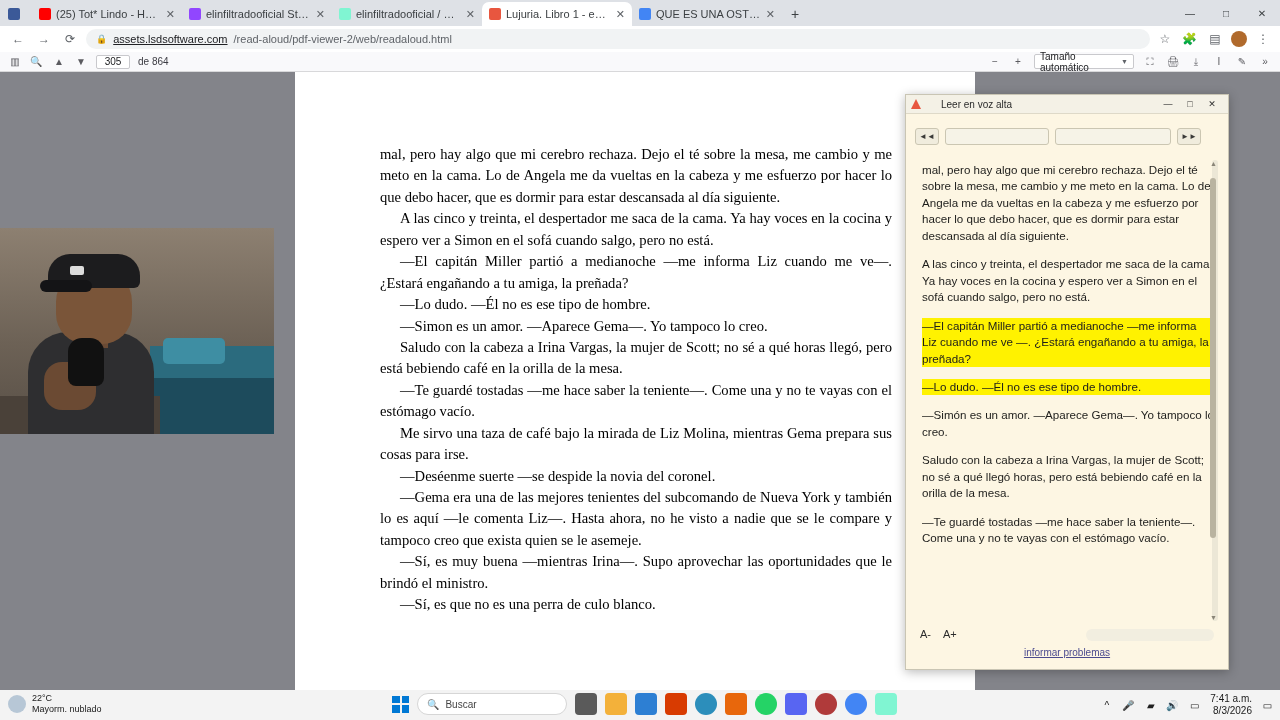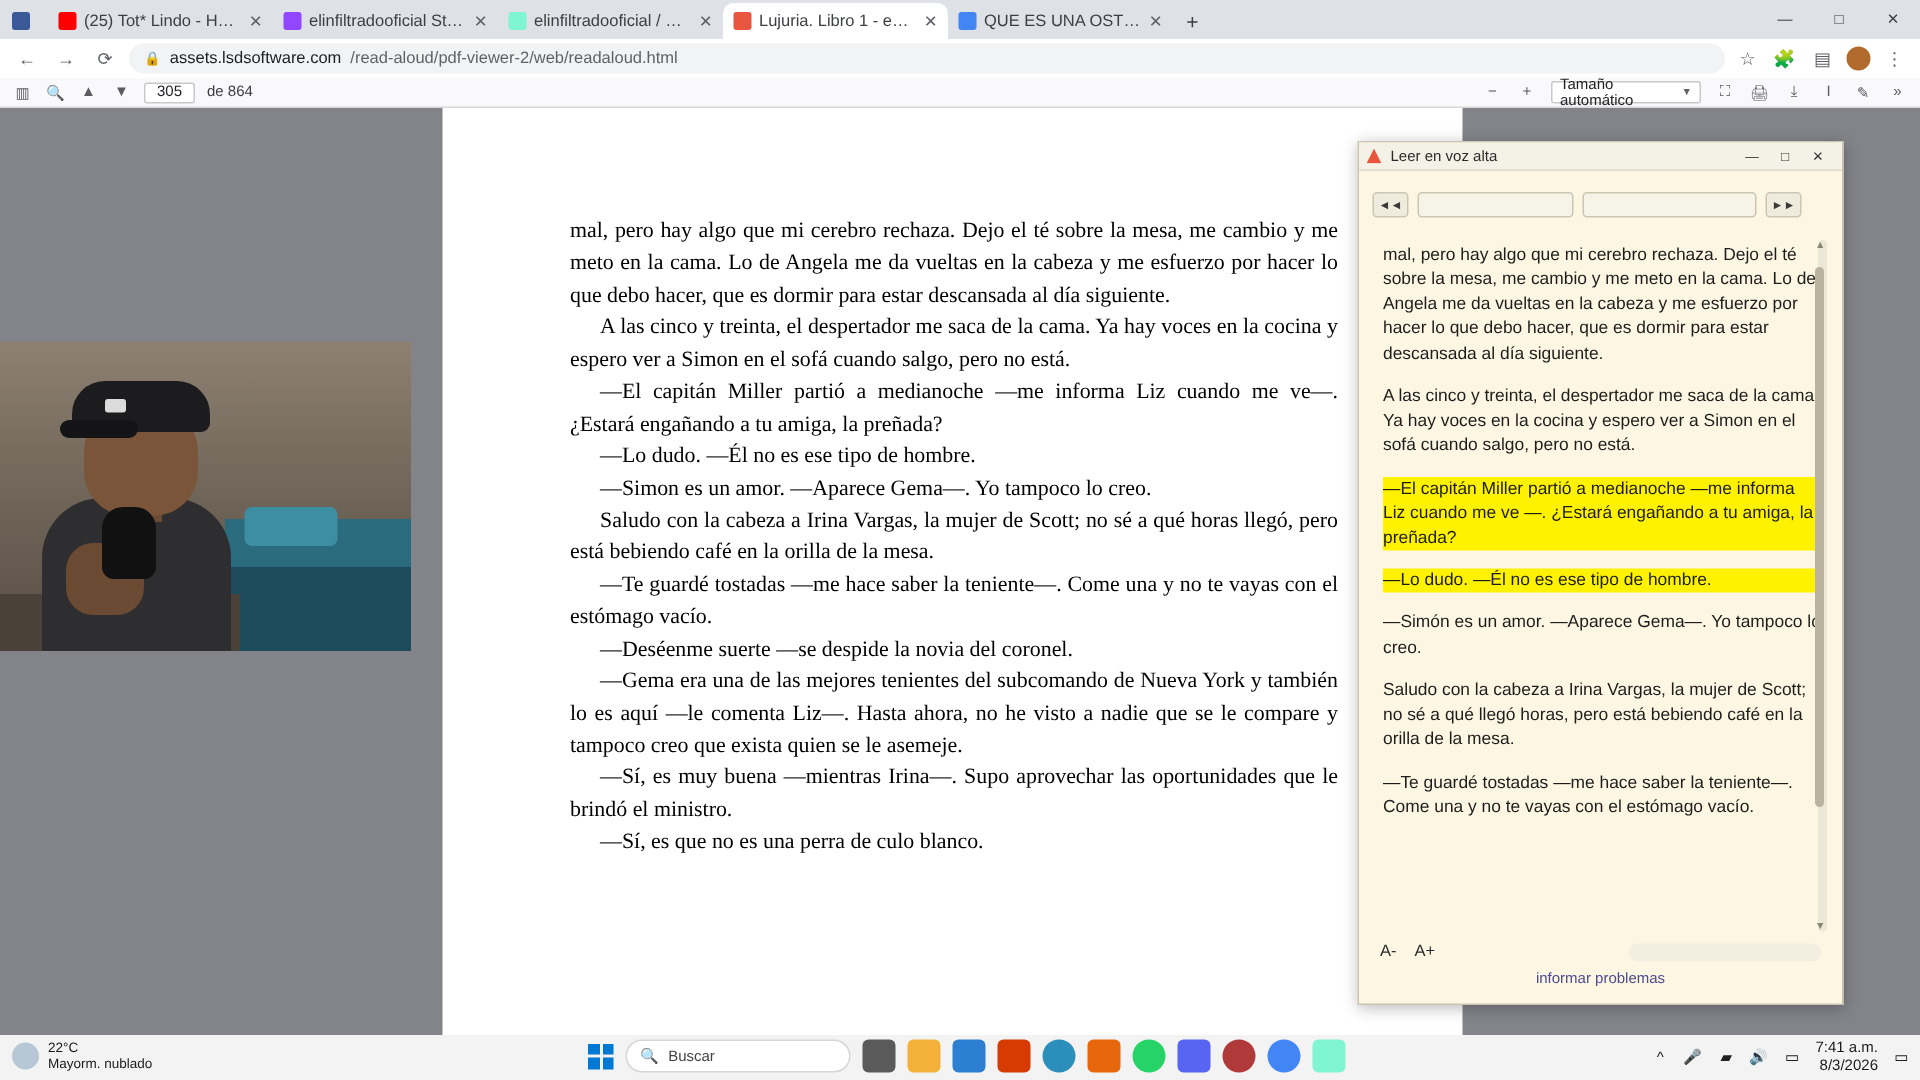--- a/index.html
+++ b/index.html
@@ -40,21 +40,21 @@
     position:absolute; left:0; top:26px; width:1280px; height:26px;
     background:#ffffff; display:flex; align-items:center; gap:6px; padding:0 8px;
   }
   .navbtn { width:20px; height:20px; display:flex; align-items:center; justify-content:center;
             color:#5f6368; font-size:12px; }
   .omnibox {
     flex:1 1 auto; height:20px; background:#f1f3f4; border-radius:10px;
     display:flex; align-items:center; gap:6px; padding:0 10px; font-size:11px; color:#202124;
   }
   .omnibox .lock { font-size:9px; color:#5f6368; }
-  .omnibox .url-host { color:#202124; }
+  .omnibox .url-host { color:#202124;text-decoration:underline; }
   .omnibox .url-path { color:#5f6368; }
   .tb-right { display:flex; align-items:center; gap:7px; }
   .tb-icon { width:18px; height:18px; display:flex; align-items:center; justify-content:center;
              color:#5f6368; font-size:12px; }
   .avatar-sm { width:16px; height:16px; border-radius:50%; background:#b06a2c; }
 
   
   .pdf-toolbar {
     position:absolute; left:0; top:52px; width:1280px; height:20px;
     background:#f9f9fb; border-bottom:1px solid #d8d8da;
@@ -100,21 +100,21 @@
   .cam-hand { position:absolute; left:44px; top:134px; width:52px; height:48px; background:#6b4a33; border-radius:18px; }
 
   
   .ra-panel {
     position:absolute; left:905px; top:94px; width:324px; height:576px;
     background:#fdf6e3; border:1px solid #c9c5b4; box-shadow:0 2px 10px rgba(0,0,0,.28);
     display:flex; flex-direction:column;
   }
   .ra-title {
     height:19px; background:#f4f1e6; border-bottom:1px solid #ded9c8;
-    display:flex; align-items:center; gap:6px; padding:0 5px; font-size:10px; color:#2b2b2b;
+    display:flex; align-items:center; gap:20px; padding:0 5px; font-size:10px; color:#2b2b2b;
   }
   .ra-logo { width:10px; height:10px; background:#e8563f; clip-path:polygon(50% 0,100% 100%,0 100%); }
   .ra-wctrls { margin-left:auto; display:flex; align-items:center; gap:0; }
   .ra-wbtn { width:22px; height:18px; display:flex; align-items:center; justify-content:center;
              font-size:9px; color:#333; }
 
   .ra-controls { height:44px; display:flex; align-items:center; gap:6px; padding:0 9px; }
   .ra-btn-sm {
     width:24px; height:17px; background:#f0ecdd; border:1px solid #cbc6b2; border-radius:3px;
     font-size:8px; color:#3a3a38; display:flex; align-items:center; justify-content:center;
@@ -136,21 +136,21 @@
     position:absolute; right:2px; top:2px; width:6px; bottom:2px; background:#ece7d6; border-radius:3px;
   }
   .ra-thumb { position:absolute; right:2px; top:18px; width:6px; height:360px; background:#b9b3a0; border-radius:3px; }
   .ra-arrow { position:absolute; right:2px; width:6px; height:7px; color:#8a8577; font-size:7px; text-align:center; line-height:7px; }
 
   .ra-footer { height:46px; position:relative; }
   .ra-fsize { position:absolute; left:14px; top:5px; display:flex; gap:12px; font-size:11px; color:#2b2b2b; }
   .ra-seek { position:absolute; right:14px; top:6px; width:128px; height:12px; background:#f2eee0; border-radius:6px; }
   .ra-report {
     position:absolute; left:0; right:0; top:24px; text-align:center;
-    font-size:10px; color:#4b4b8f; 
+    font-size:10px; color:#4b4b8f; text-decoration:underline;
   }
 
   
   .taskbar { position:absolute; left:0; top:690px; width:1280px; height:30px; background:#f3f3f3; }
   .tb-weather { position:absolute; left:8px; top:3px; display:flex; align-items:center; gap:6px; }
   .tb-wicon { width:18px; height:18px; background:#b7c7d6; border-radius:50%; }
   .tb-wtext { font-size:9px; color:#1a1a1a; line-height:1.22; }
   .tb-center { position:absolute; left:392px; top:3px; display:flex; align-items:center; gap:8px; }
   .win-logo { width:17px; height:17px; display:grid; grid-template-columns:1fr 1fr; grid-gap:2px; }
   .win-logo i { background:#0078d4; display:block; }
@@ -251,20 +251,21 @@
   <div class="pdf-area">
     <div class="page">
       <div class="page-text">
         <p>mal, pero hay algo que mi cerebro rechaza. Dejo el té sobre la mesa, me cambio y me meto en la cama. Lo de Angela me da vueltas en la cabeza y me esfuerzo por hacer lo que debo hacer, que es dormir para estar descansada al día siguiente.</p>
         <p class="ind">A las cinco y treinta, el despertador me saca de la cama. Ya hay voces en la cocina y espero ver a Simon en el sofá cuando salgo, pero no está.</p>
         <p class="ind">—El capitán Miller partió a medianoche —me informa Liz cuando me ve—. ¿Estará engañando a tu amiga, la preñada?</p>
         <p class="ind">—Lo dudo. —Él no es ese tipo de hombre.</p>
         <p class="ind">—Simon es un amor. —Aparece Gema—. Yo tampoco lo creo.</p>
         <p class="ind">Saludo con la cabeza a Irina Vargas, la mujer de Scott; no sé a qué horas llegó, pero está bebiendo café en la orilla de la mesa.</p>
         <p class="ind">—Te guardé tostadas —me hace saber la teniente—. Come una y no te vayas con el estómago vacío.</p>
+        <p class="ind">Me sirvo una taza de café bajo la mirada de Liz Molina, mientras Gema prepara sus cosas para irse.</p>
         <p class="ind">—Deséenme suerte —se despide la novia del coronel.</p>
         <p class="ind">—Gema era una de las mejores tenientes del subcomando de Nueva York y también lo es aquí —le comenta Liz—. Hasta ahora, no he visto a nadie que se le compare y tampoco creo que exista quien se le asemeje.</p>
         <p class="ind">—Sí, es muy buena —mientras Irina—. Supo aprovechar las oportunidades que le brindó el ministro.</p>
         <p class="ind">—Sí, es que no es una perra de culo blanco.</p>
       </div>
     </div>
   </div>
 
   <div class="webcam">
     <div class="cam-wall"></div>

